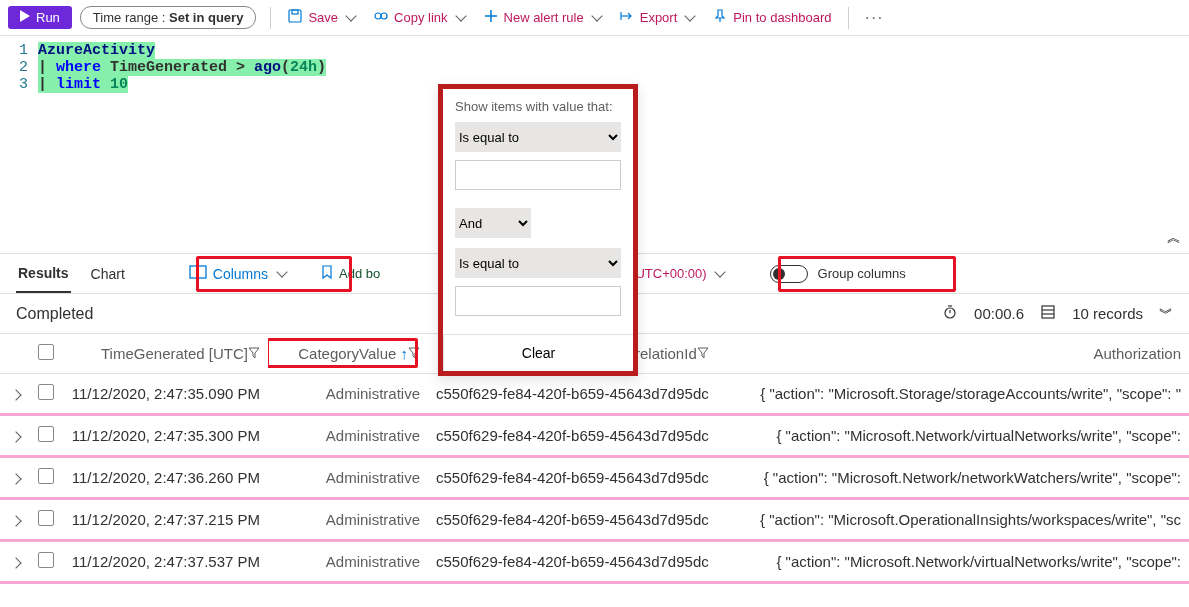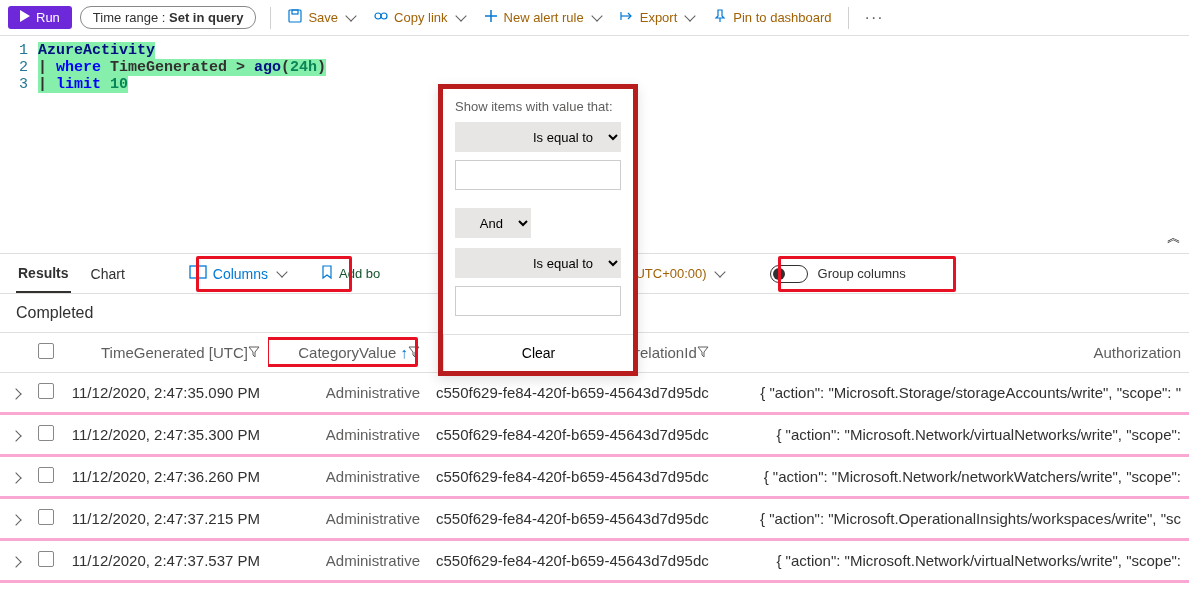--- a/index.html
+++ b/index.html
@@ -2,21 +2,21 @@
 <html><head>
 <meta charset="utf-8">
 <style>
   * { box-sizing: border-box; margin: 0; padding: 0; }
   body { font-family: "Segoe UI", Arial, sans-serif; font-size: 13px; color: #323130; background: #fff; width: 1189px; }
   .toolbar { display: flex; align-items: center; height: 36px; border-bottom: 1px solid #e1dfdd; padding: 0 8px; gap: 2px; }
   .run-btn { background: #6d28d9; color: #fff; border: none; border-radius: 3px; padding: 4px 12px; display: flex; align-items: center; gap: 6px; font-size: 13px; cursor: pointer; }
   .play-icon svg { fill: #fff; }
   .timerange { border: 1px solid #8a8886; border-radius: 11px; padding: 3px 12px; margin: 0 6px; font-size: 13px; }
   .timerange b { font-weight: 600; }
-  .tbitem { display: flex; align-items: center; gap: 5px; padding: 4px 8px; font-size: 13px; color: #a16207; cursor: pointer; }
+  .tbitem { display: flex; align-items: center; gap: 5px; padding: 4px 8px; font-size: 13px; color: #be185d; cursor: pointer; }
   .tbitem .ico svg { stroke: #0078d4; fill: none; }
   .divider { width: 1px; height: 22px; background: #d2d0ce; margin: 0 6px; }
   .chev-down { display: inline-block; width: 8px; height: 8px; border-right: 1px solid #605e5c; border-bottom: 1px solid #605e5c; transform: rotate(45deg); margin-bottom: 3px; margin-left: 4px; }
   .ellipsis { color: #605e5c; font-size: 16px; letter-spacing: 1px; padding: 0 8px; }
 
   .editor { position: relative; height: 218px; font-family: Consolas, "Courier New", monospace; font-size: 15px; padding: 6px 0; border-bottom: 1px solid #e1dfdd; }
   .line { display: flex; padding-left: 12px; }
   .ln { width: 26px; color: #237893; text-align: right; padding-right: 10px; user-select: none; }
   .code { white-space: pre; }
   .code .hl { background: #86efac; font-weight: bold; }
@@ -60,21 +60,21 @@
   .auth-cell { color: #323130; }
   th.w-exp, td.w-exp { width: 28px; padding-left: 12px; }
   th.w-cbx, td.w-cbx { width: 34px; }
   th.w-time, td.w-time { width: 206px; }
   th.w-cat, td.w-cat { width: 160px; }
   th.w-corr, td.w-corr { width: 288px; }
 
   .filter-popover { position: absolute; left: 438px; top: 84px; width: 200px; background: #fff; border: 5px solid #b91c1c; box-shadow: 0 4px 12px rgba(0,0,0,0.12); z-index: 10; }
   .filter-popover .body { padding: 10px 12px; }
   .filter-popover .title { font-size: 13px; color: #605e5c; margin-bottom: 8px; }
-  .filter-popover select, .filter-popover input { width: 100%; height: 30px; font-size: 13px; border: 1px solid #cfcdcb; padding: 0 12px; font-family: inherit; text-align: right; }
+  .filter-popover select, .filter-popover input { width: 100%; height: 30px; font-size: 13px; border: 1px solid #cfcdcb; padding: 0 0; font-family: inherit; }
   .filter-popover select { background: #e8e6e4; border: none; }
   .filter-popover .op-and { width: 76px; margin: 10px 0; }
   .filter-popover input { margin: 8px 0; background: #fff; }
   .filter-popover .footer { display: flex; border-top: 1px solid #e1dfdd; }
   .filter-popover .footer button { flex: 1; border: none; background: #fff; height: 36px; font-size: 14px; cursor: pointer; }
   .filter-popover .footer button.filter { color: #0078d4; }
   .filter-popover .footer .sep { width: 1px; background: #e1dfdd; }
 </style>
 </head>
 <body>
@@ -193,20 +193,35 @@
   <div class="group-wrap">
     <div class="toggle"></div>
     <span>Group columns</span>
   </div>
   <div class="redbox redbox-columns"></div>
   <div class="redbox redbox-group"></div>
 </div>
 
 <div class="statusbar">
   <div class="status">Completed</div>
+  <div class="right">
+    <span class="ic"><svg width="16" height="16">
+          <circle cx="8" cy="9" r="5" stroke-width="1.2"></circle>
+          <line x1="8" y1="9" x2="8" y2="6" stroke-width="1.2"></line>
+          <line x1="6" y1="2" x2="10" y2="2" stroke-width="1.2"></line>
+        </svg></span>
+    <span>00:00.6</span>
+    <span class="ic"><svg width="16" height="16">
+          <rect x="2" y="2" width="12" height="12" stroke-width="1.2"></rect>
+          <line x1="2" y1="6" x2="14" y2="6" stroke-width="1.2"></line>
+          <line x1="2" y1="10" x2="14" y2="10" stroke-width="1.2"></line>
+        </svg></span>
+    <span>10 records</span>
+    <span class="dblchev">︾</span>
+  </div>
 </div>
 
 <table>
   <thead>
     <tr>
       <th class="w-exp"></th>
       <th class="w-cbx"><span class="cbx"></span></th>
       <th class="w-time">
         <span>TimeGenerated [UTC]</span>
         <span class="funnel" style="float:right"><svg width="12" height="12">

